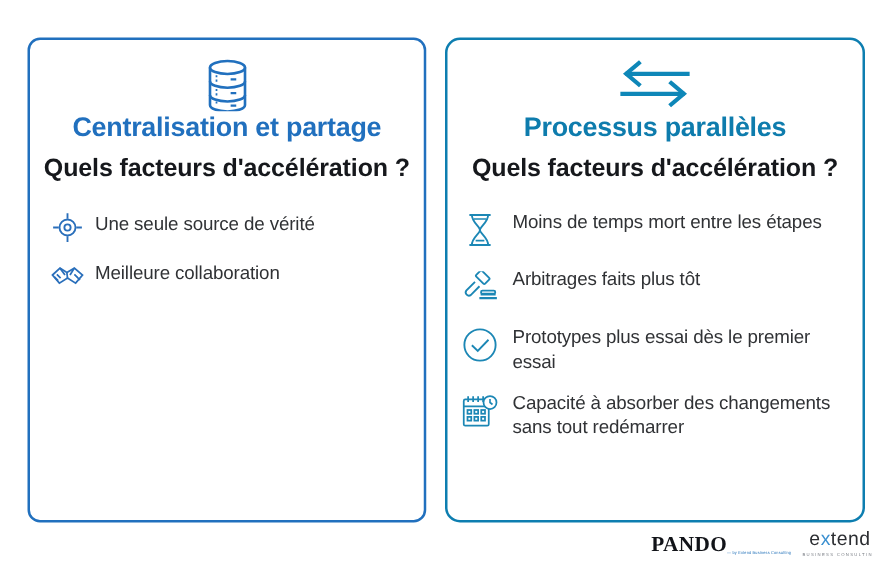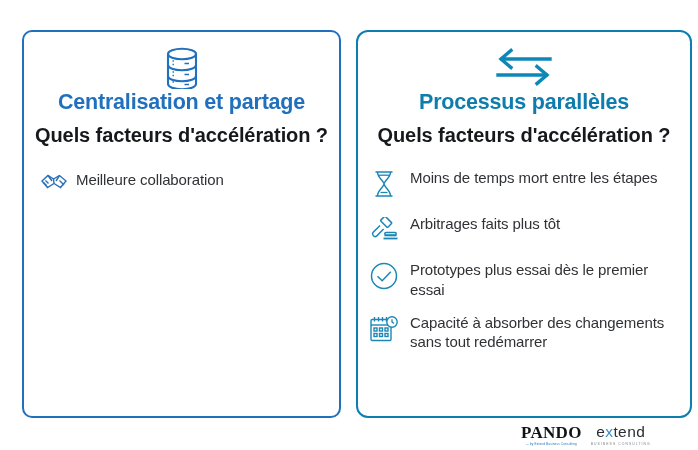--- a/index.html
+++ b/index.html
@@ -54,21 +54,21 @@
   .item-text{
     font-size:15px;color:#303235;line-height:1.32;
     padding-top:3px;letter-spacing:-0.1px;
   }
   .right .item-text{padding-top:1px;}
 
   .footer-logos{
     position:absolute;left:521px;top:423px;width:168px;height:24px;
     display:flex;align-items:center;gap:9px;
   }
-  .pando-logo{display:flex;flex-direction:column;align-items:center;}
+  .pando-logo{display:flex;align-items:flex-end;}
   .pando-word{
     font-family:"Liberation Serif", serif;
     font-size:17px;font-weight:bold;color:#111318;letter-spacing:0.3px;
     line-height:1;
   }
   .pando-tag{
     font-size:3.1px;color:#1f6fb8;letter-spacing:0.15px;
     margin-top:1.5px;white-space:nowrap;transform:scaleY(1.05);
   }
   .extend-logo{display:flex;flex-direction:column;align-items:center;}
@@ -96,20 +96,30 @@
         <path d="M7 31 V39 a14 5.2 0 0 0 28 0 V31"></path>
         <path d="M11.5 16 h1.4 M11.5 19.5 h1.4 M11.5 27 h1.4 M11.5 30.5 h1.4 M11.5 37 h1.4" stroke-width="1.7"></path>
         <path d="M23.5 18.5 h4.5 M23.5 29.5 h4.5 M23.5 39.5 h4.5" stroke-width="1.7"></path>
       </svg>
     </div>
     <div class="card-title">Centralisation et partage</div>
     <div class="card-sub">Quels facteurs d'accélération ?</div>
 
     <div class="list">
 
+      <div class="item">
+        <span class="item-icon">
+          <svg width="26" height="26" viewBox="0 0 26 26" fill="none" stroke="#2a6fbb" stroke-width="1.5">
+            <circle cx="13" cy="13" r="6.4"></circle>
+            <circle cx="13" cy="13" r="2.5"></circle>
+            <path d="M13 1.5 V6 M13 20 V24.5 M1.5 13 H6 M20 13 H24.5"></path>
+          </svg>
+        </span>
+        <span class="item-text">Une seule source de vérité</span>
+      </div>
 
 
 
       <div class="item">
         <span class="item-icon">
           <svg width="28" height="24" viewBox="0 0 28 24" fill="none" stroke="#2a6fbb" stroke-width="1.4">
             <path d="M2 11 L8 5.5 L13.5 9 L19.5 5.5 L26 11 L20.5 17.5 L14 13.5 L7.5 17.5 Z"></path>
             <path d="M8 5.5 L12 11 M19.5 5.5 L16 11 M13.5 9 L14 13.5"></path>
             <path d="M3.5 12.5 L6.5 15.5 M5.5 10.5 L8.5 13.5 M19.5 10.5 L22.5 13.5 M21.5 12.5 L24 15"></path>
           </svg>

